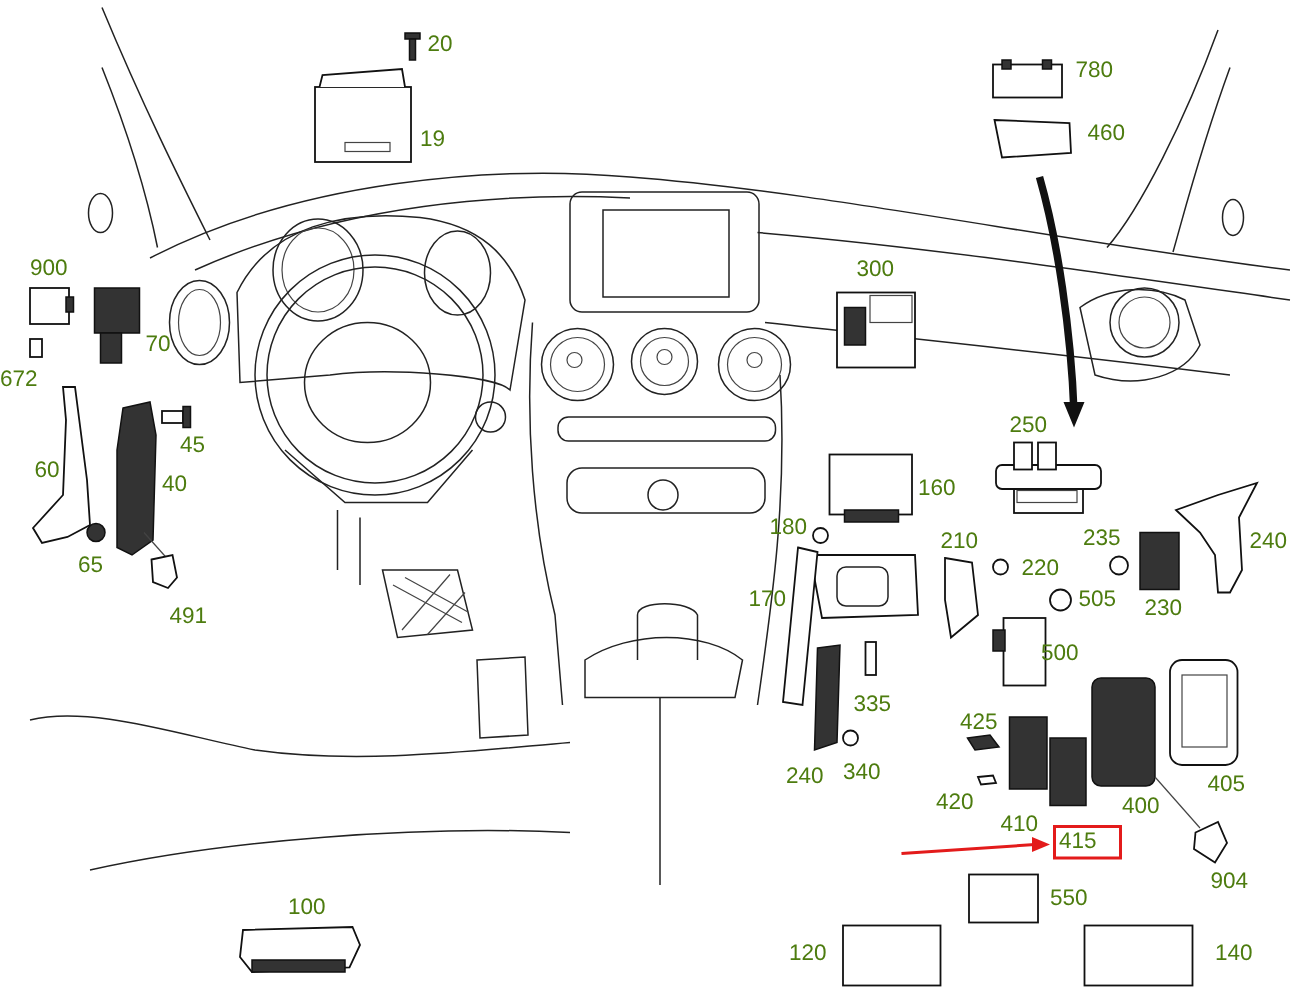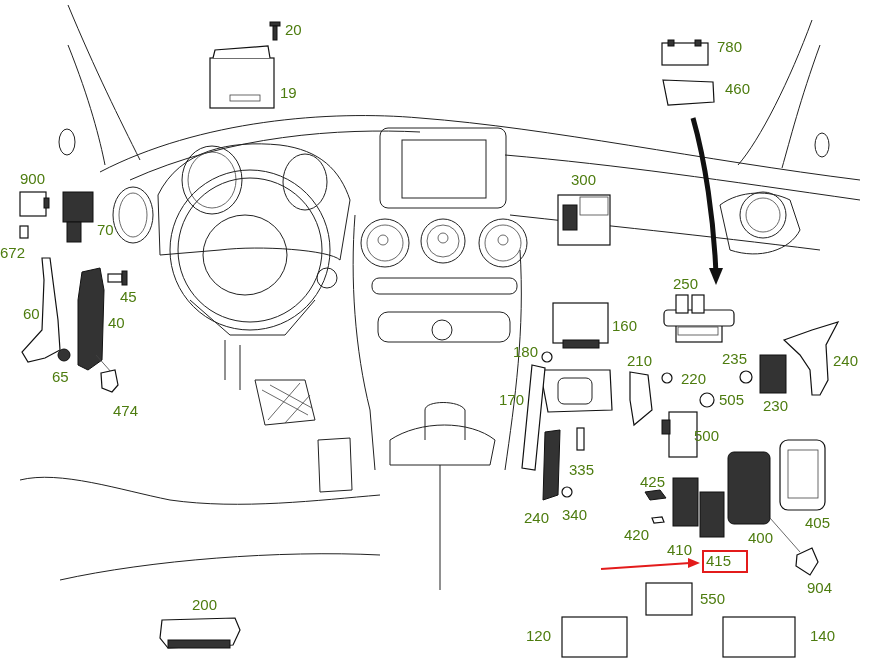--- a/index.html
+++ b/index.html
@@ -222,21 +222,21 @@
 <span class="lbl" style="left:280px;top:85px">19</span>
 <span class="lbl" style="left:717px;top:39px">780</span>
 <span class="lbl" style="left:725px;top:81px">460</span>
 <span class="lbl" style="left:20px;top:171px">900</span>
 <span class="lbl" style="left:0px;top:245px">672</span>
 <span class="lbl" style="left:97px;top:222px">70</span>
 <span class="lbl" style="left:120px;top:289px">45</span>
 <span class="lbl" style="left:23px;top:306px">60</span>
 <span class="lbl" style="left:108px;top:315px">40</span>
 <span class="lbl" style="left:52px;top:369px">65</span>
-<span class="lbl" style="left:113px;top:403px">474</span>
+<span class="lbl" style="left:113px;top:403px">491</span>
 <span class="lbl" style="left:571px;top:172px">300</span>
 <span class="lbl" style="left:673px;top:276px">250</span>
 <span class="lbl" style="left:612px;top:318px">160</span>
 <span class="lbl" style="left:513px;top:344px">180</span>
 <span class="lbl" style="left:627px;top:353px">210</span>
 <span class="lbl" style="left:681px;top:371px">220</span>
 <span class="lbl" style="left:722px;top:351px">235</span>
 <span class="lbl" style="left:833px;top:353px">240</span>
 <span class="lbl" style="left:499px;top:392px">170</span>
 <span class="lbl" style="left:719px;top:392px">505</span>
@@ -247,17 +247,17 @@
 <span class="lbl" style="left:524px;top:510px">240</span>
 <span class="lbl" style="left:562px;top:507px">340</span>
 <span class="lbl" style="left:624px;top:527px">420</span>
 <span class="lbl" style="left:667px;top:542px">410</span>
 <span class="lbl" style="left:748px;top:530px">400</span>
 <span class="lbl" style="left:805px;top:515px">405</span>
 <div class="hl" style="left:702px;top:550px;width:42px;height:19px"></div>
 <span class="lbl" style="left:706px;top:553px">415</span>
 <span class="lbl" style="left:807px;top:580px">904</span>
 <span class="lbl" style="left:700px;top:591px">550</span>
-<span class="lbl" style="left:192px;top:597px">200</span>
+<span class="lbl" style="left:192px;top:597px">100</span>
 <span class="lbl" style="left:526px;top:628px">120</span>
 <span class="lbl" style="left:810px;top:628px">140</span>
 
 </div>
 
 </body></html>

